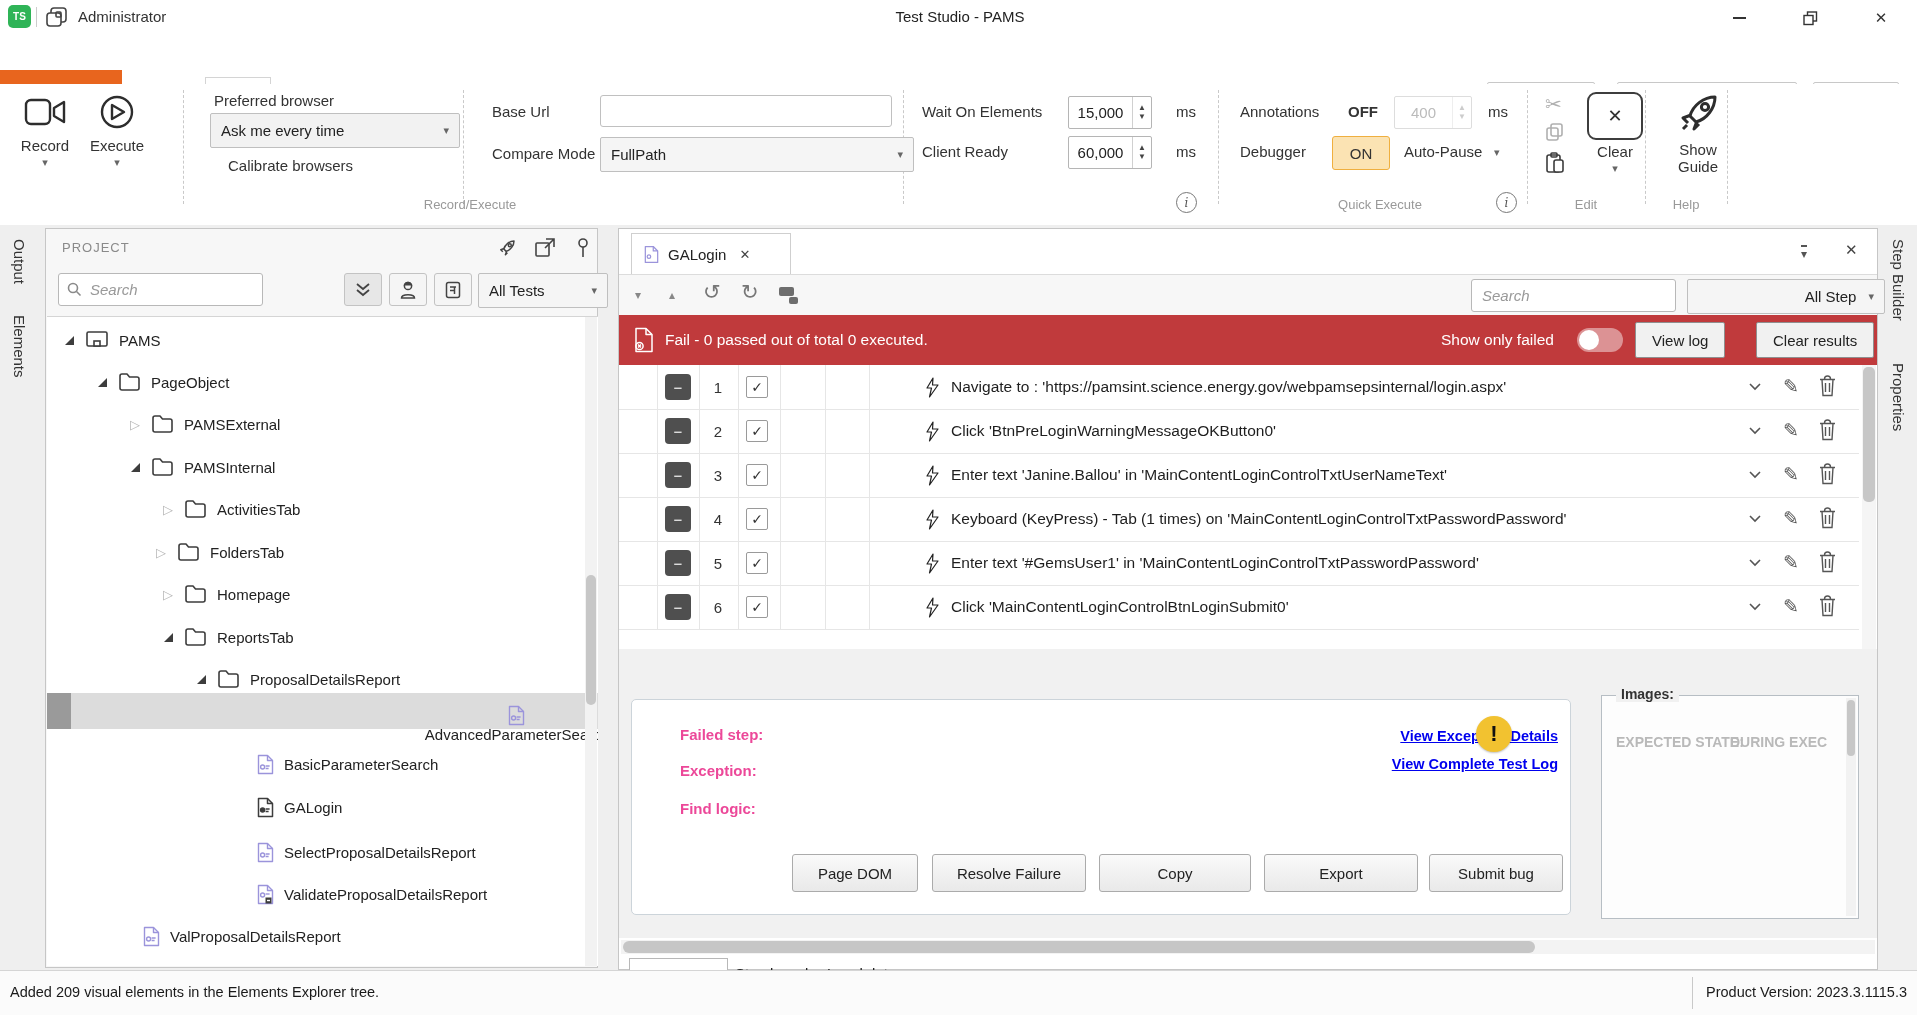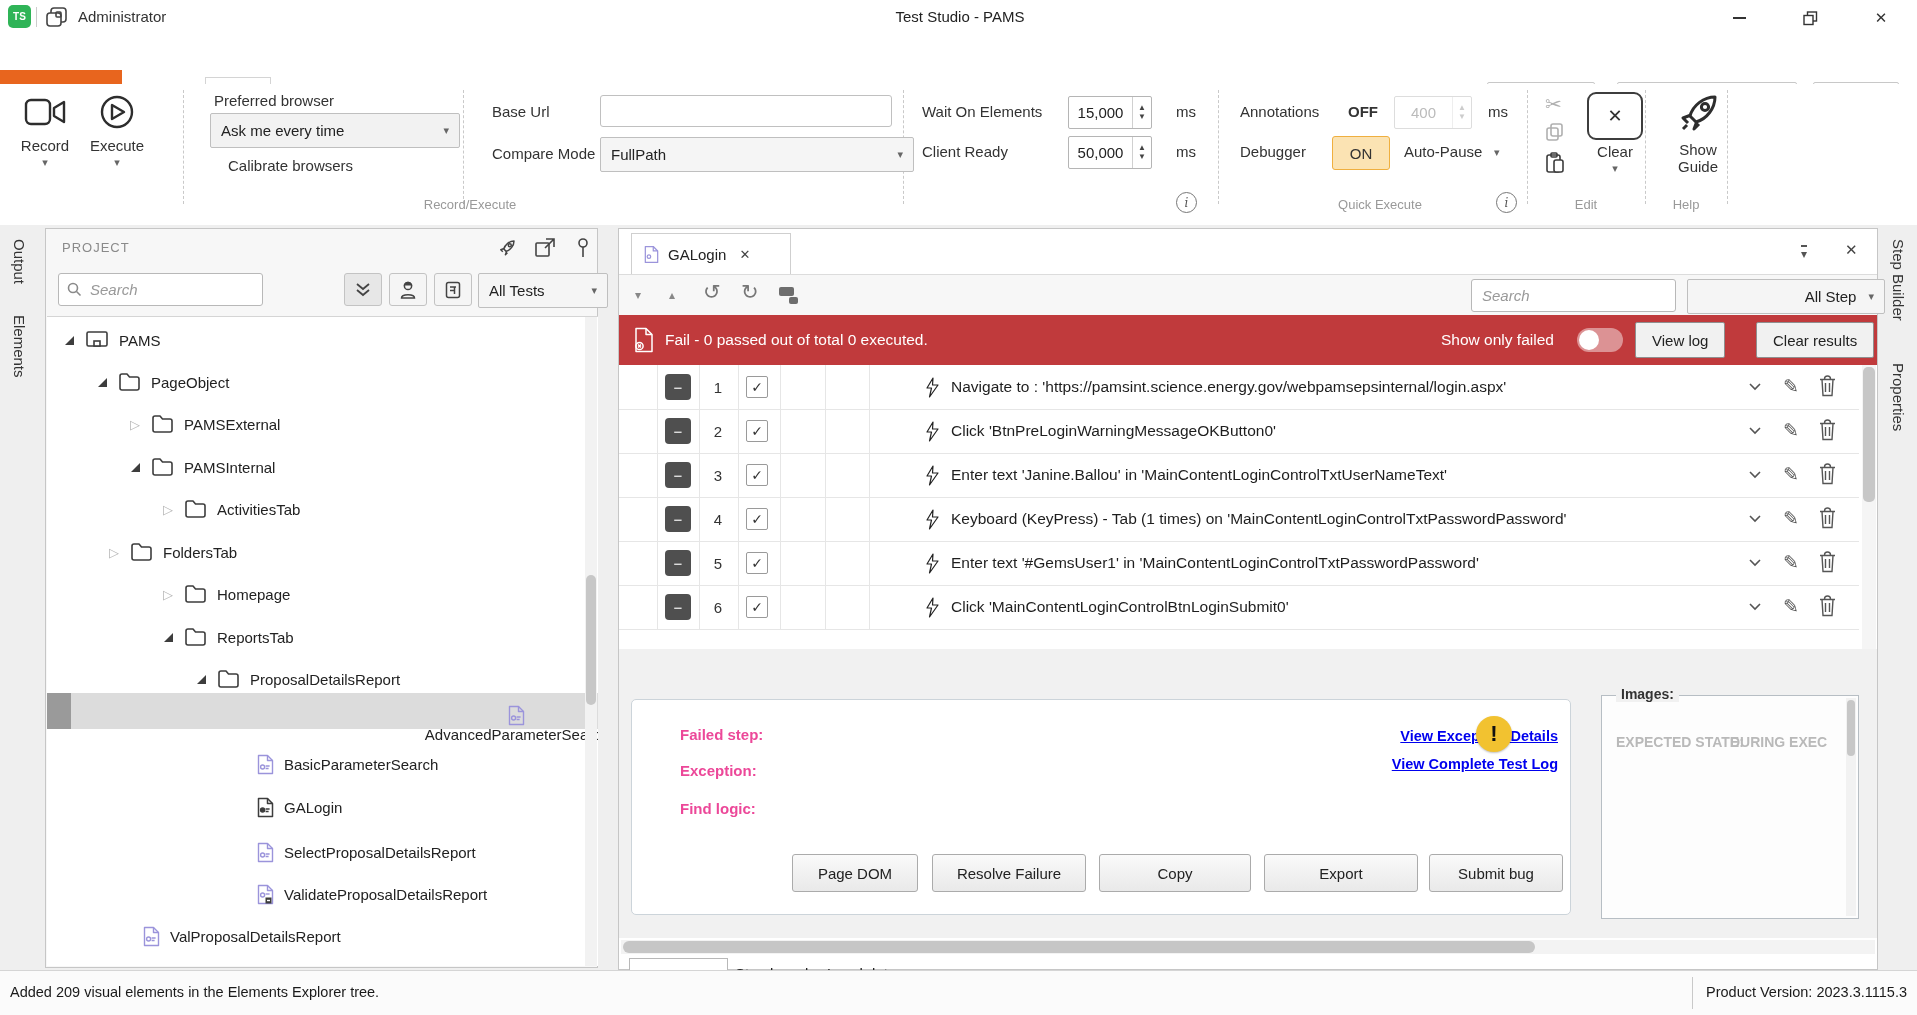--- a/index.html
+++ b/index.html
@@ -206,21 +206,21 @@
     <div class="spin" style="left:1068px;top:12px;">
       <span class="val">15,000</span>
       <span class="arrows">
           <span>▲</span>
           <span>▼</span>
         </span>
     </div>
     <span class="rlabel" style="left:1176px;top:19px;">ms</span>
     <span class="rlabel" style="left:922px;top:59px;">Client Ready</span>
     <div class="spin" style="left:1068px;top:52px;">
-      <span class="val">50,000</span>
+      <span class="val">60,000</span>
       <span class="arrows">
           <span>▲</span>
           <span>▼</span>
         </span>
     </div>
     <span class="rlabel" style="left:1176px;top:59px;">ms</span>
     <span class="infoi" style="left:1176px;top:108px;"></span>
 
     <span class="rlabel" style="left:1240px;top:19px;">Annotations</span>
     <span class="rlabel" style="left:1348px;top:19px;font-weight:bold;">OFF</span>
@@ -391,21 +391,21 @@
         </div>
         <div class="trow" style="top:175px;padding-left:113px;">
           <span class="exp exp-c"></span>
           <span class="ticon">
               <svg width="23" height="20" viewBox="0 0 23 20" fill="none" stroke="#3d3d3d" stroke-width="1.6" stroke-linejoin="round">
                 <path d="M2 4 a2 2 0 0 1 2-2 h5 l2.5 3 H19 a2 2 0 0 1 2 2 v9 a2 2 0 0 1 -2 2 H4 a2 2 0 0 1 -2-2 z"></path>
               </svg>
             </span>
           <span>ActivitiesTab</span>
         </div>
-        <div class="trow" style="top:218px;padding-left:59px;">
+        <div class="trow" style="top:218px;padding-left:106px;">
           <span class="exp exp-c"></span>
           <span class="ticon">
               <svg width="23" height="20" viewBox="0 0 23 20" fill="none" stroke="#3d3d3d" stroke-width="1.6" stroke-linejoin="round">
                 <path d="M2 4 a2 2 0 0 1 2-2 h5 l2.5 3 H19 a2 2 0 0 1 2 2 v9 a2 2 0 0 1 -2 2 H4 a2 2 0 0 1 -2-2 z"></path>
               </svg>
             </span>
           <span>FoldersTab</span>
         </div>
         <div class="trow" style="top:260px;padding-left:113px;">
           <span class="exp exp-c"></span>

